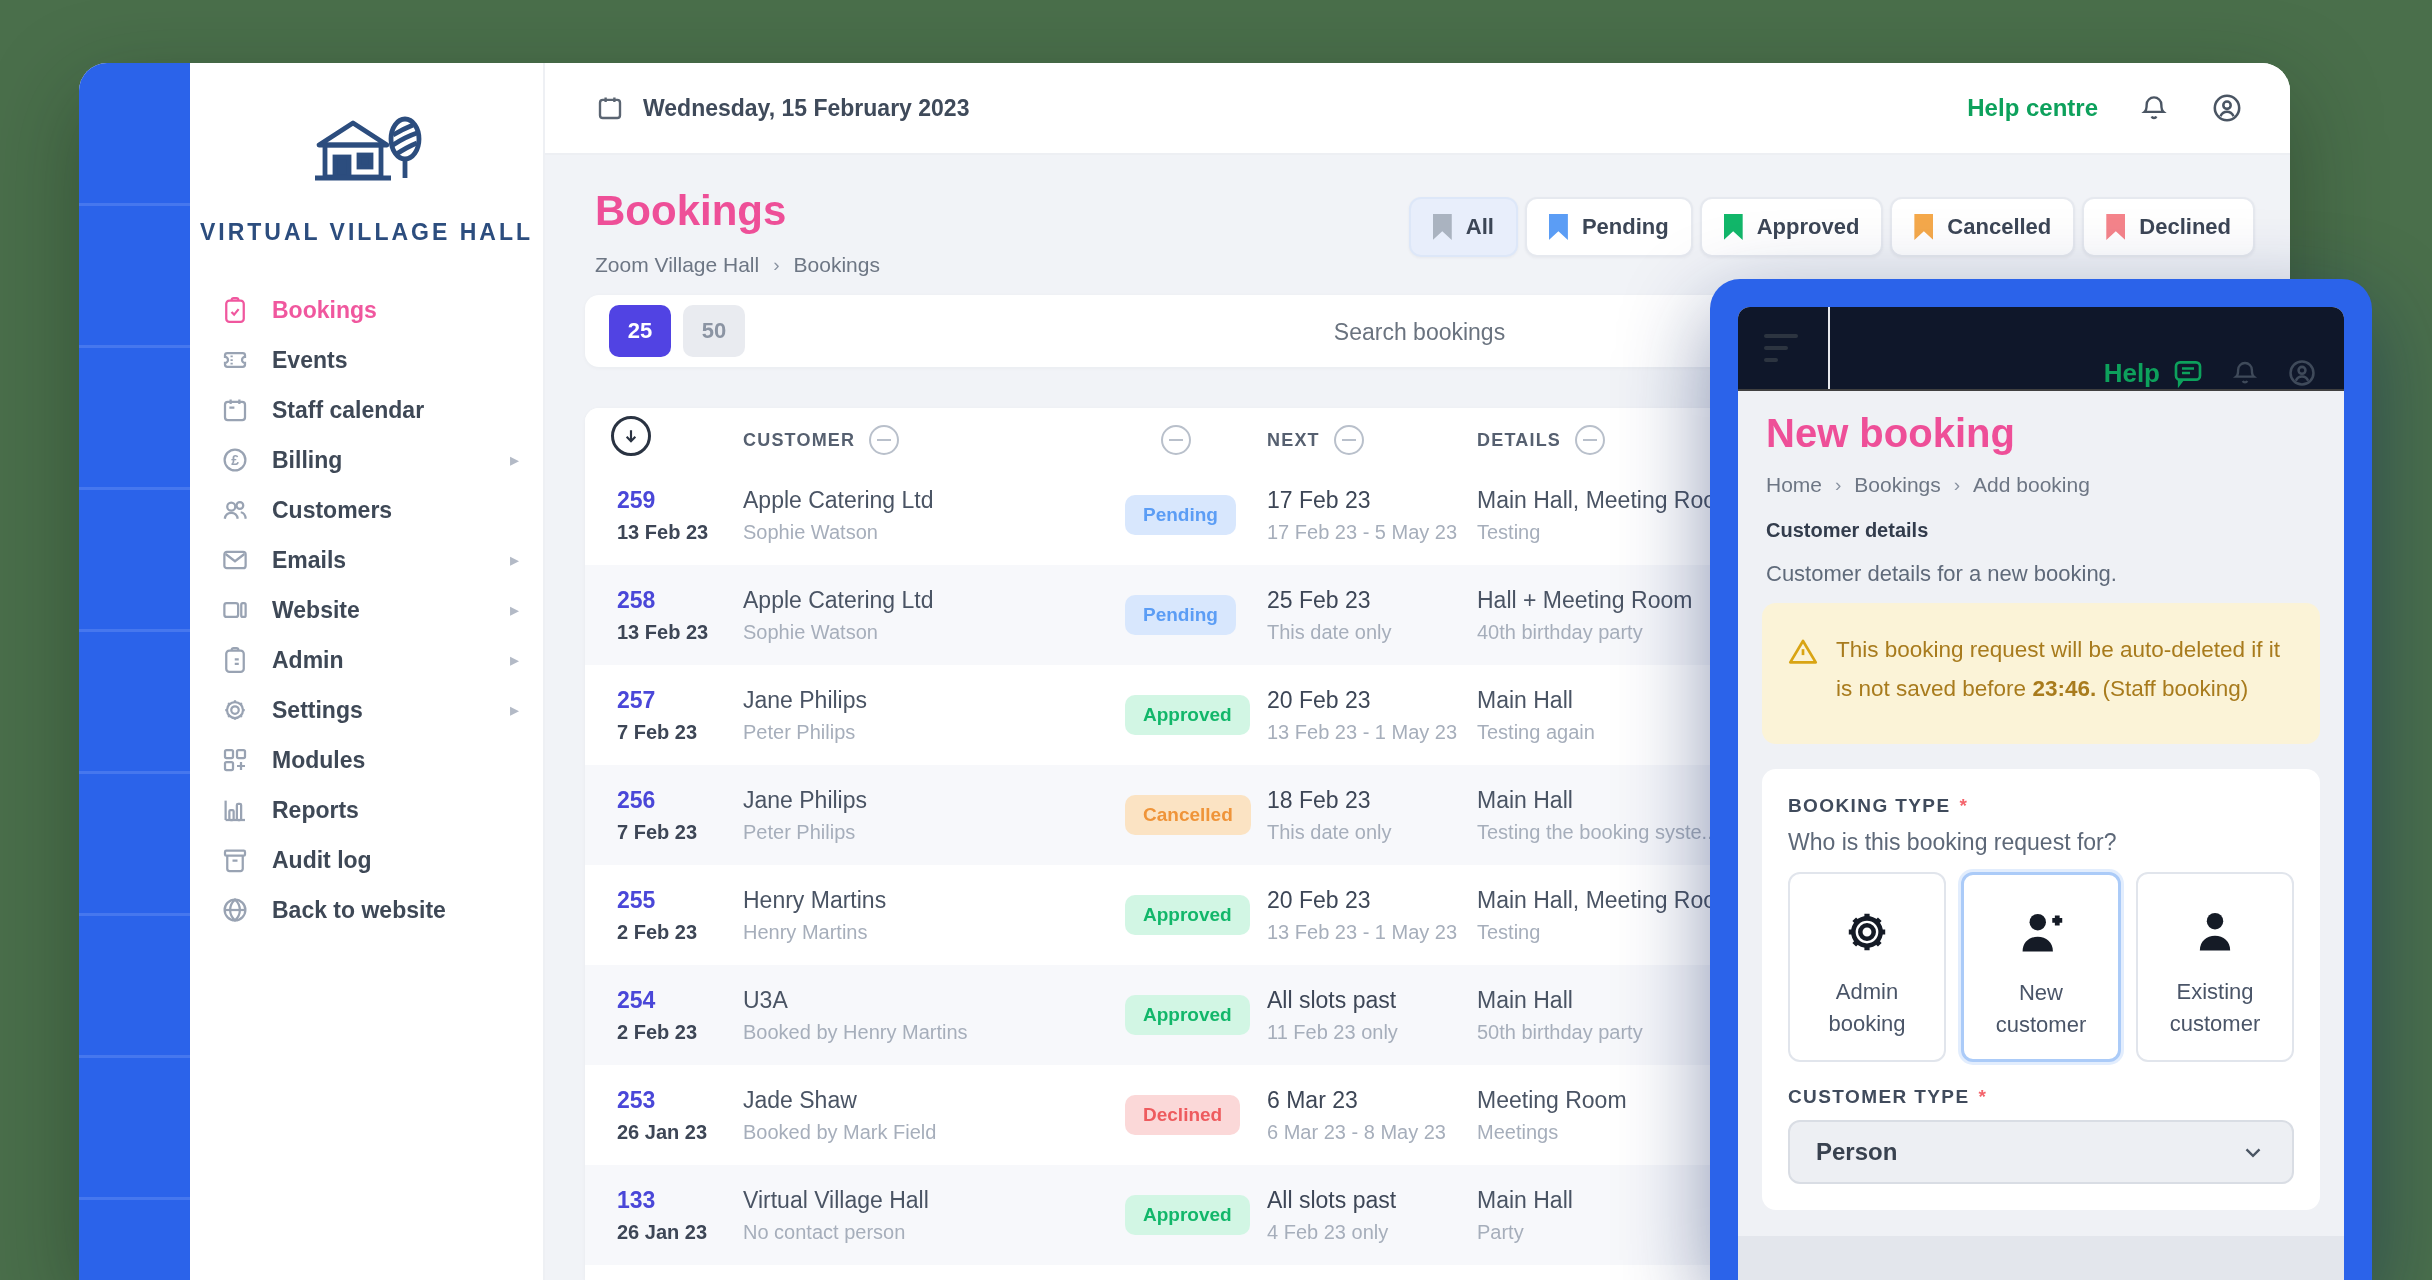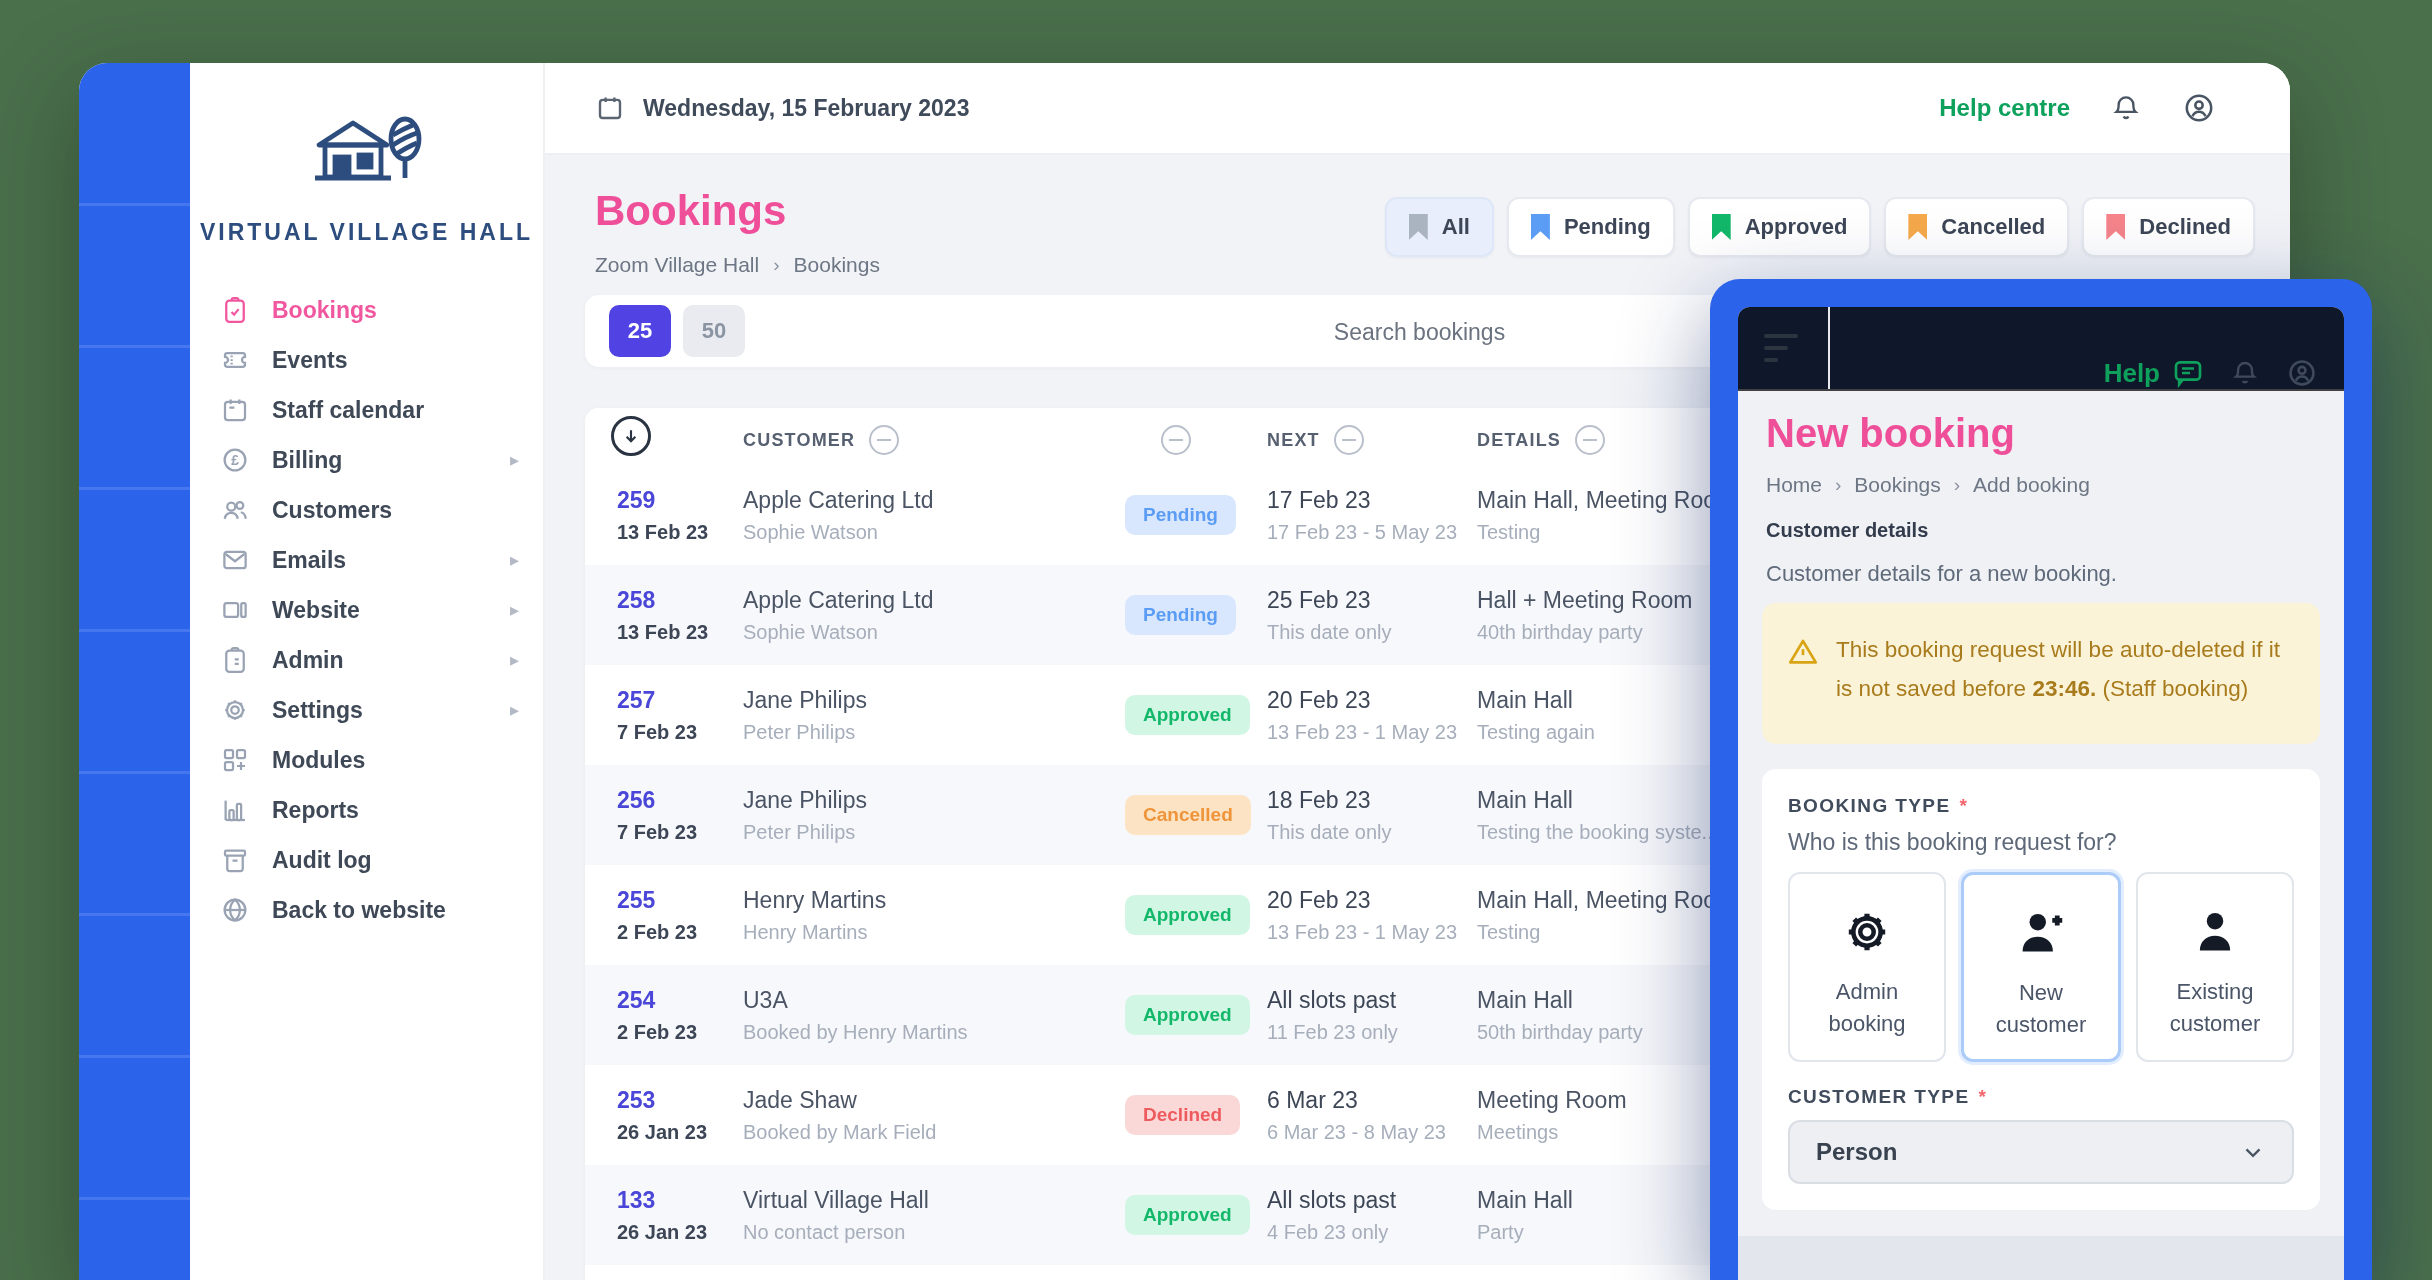--- a/index.html
+++ b/index.html
@@ -15,31 +15,31 @@
   .sidebar{position:absolute;left:111px;top:0;width:355px;height:100%;background:#fff;border-right:2px solid #eef0f4;box-sizing:border-box;}
   .logo{position:absolute;top:48px;left:0;width:100%;display:flex;flex-direction:column;align-items:center;}
   .logo-text{margin-top:16px;font-size:23px;font-weight:700;letter-spacing:3px;color:#2c4d7e;white-space:nowrap;}
   .nav{position:absolute;top:222px;left:0;width:100%;}
   .nav-item{display:flex;align-items:center;height:50px;padding:0 24px 0 30px;cursor:pointer;color:#3e4856;font-size:23px;font-weight:600;}
   .nav-item svg{width:30px;height:30px;margin-right:22px;flex:none;}
   .nav-item .arrow{margin-left:auto;color:#b3bac6;font-size:18px;}
   .nav-item.active{color:#f0579e;}
 
   .main-topbar{position:absolute;left:466px;top:0;width:1745px;height:92px;background:#fff;border-bottom:2px solid #edeff3;
-       display:flex;align-items:center;padding:0 74px 0 50px;box-sizing:border-box;}
+       display:flex;align-items:center;padding:0 46px 0 50px;box-sizing:border-box;}
   .date-wrap{display:flex;align-items:center;gap:18px;color:#3f4a5a;font-size:23px;font-weight:700;}
   .top-actions{margin-left:auto;display:flex;align-items:center;gap:40px;}
   .help-link{color:#0da15c;font-size:24px;font-weight:700;cursor:pointer;}
 
   .content{position:absolute;left:466px;top:92px;width:1745px;height:1125px;background:#f1f3f7;}
   .page-title{position:absolute;left:50px;top:32px;font-size:42px;font-weight:800;color:#ee4f98;}
   .page-breadcrumb{position:absolute;left:50px;top:98px;display:flex;gap:14px;font-size:21px;color:#6d7684;align-items:center;}
   .page-breadcrumb .sep{color:#8a93a1;font-size:19px;}
 
-  .filters{position:absolute;right:35px;top:42px;display:flex;gap:13px;}
+  .filters{position:absolute;right:35px;top:42px;display:flex;gap:7px;}
   .filter-btn{height:60px;padding:0 22px;display:flex;align-items:center;gap:14px;background:#fff;border:2px solid #e6e9ef;
        border-radius:12px;font-size:22px;font-weight:700;color:#3c4656;box-shadow:0 1px 3px rgba(30,40,60,.05);cursor:pointer;box-sizing:border-box;}
   .filter-btn.active{background:#e8eefb;border-color:#dde7f8;}
   .ribbon{width:19px;height:26px;clip-path:polygon(0 0,100% 0,100% 100%,50% 66%,0 100%);flex:none;}
 
   .toolbar{position:absolute;left:40px;top:140px;width:1665px;height:72px;background:#fff;border-radius:14px;
        display:flex;align-items:center;padding:0 24px;box-sizing:border-box;box-shadow:0 1px 4px rgba(30,40,60,.04);}
   .size-btn{width:62px;height:52px;border-radius:10px;font-size:22px;font-weight:700;display:flex;align-items:center;justify-content:center;cursor:pointer;z-index:2;}
   .size-btn.sel{background:#5143e3;color:#fff;}
   .size-btn.unsel{background:#e9ebf0;color:#8b94a3;margin-left:12px;}

